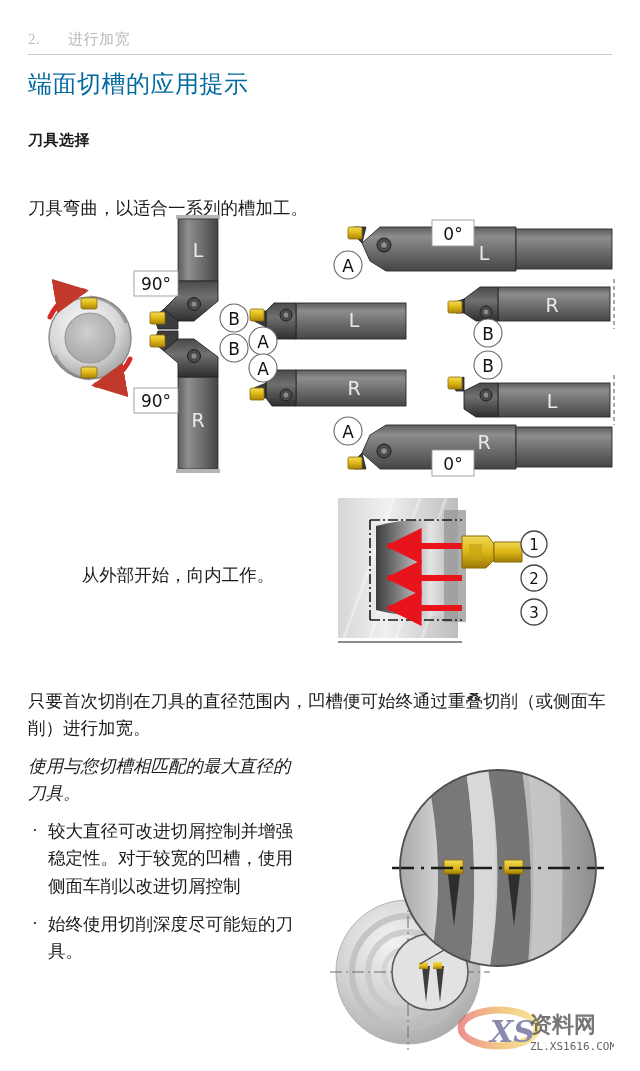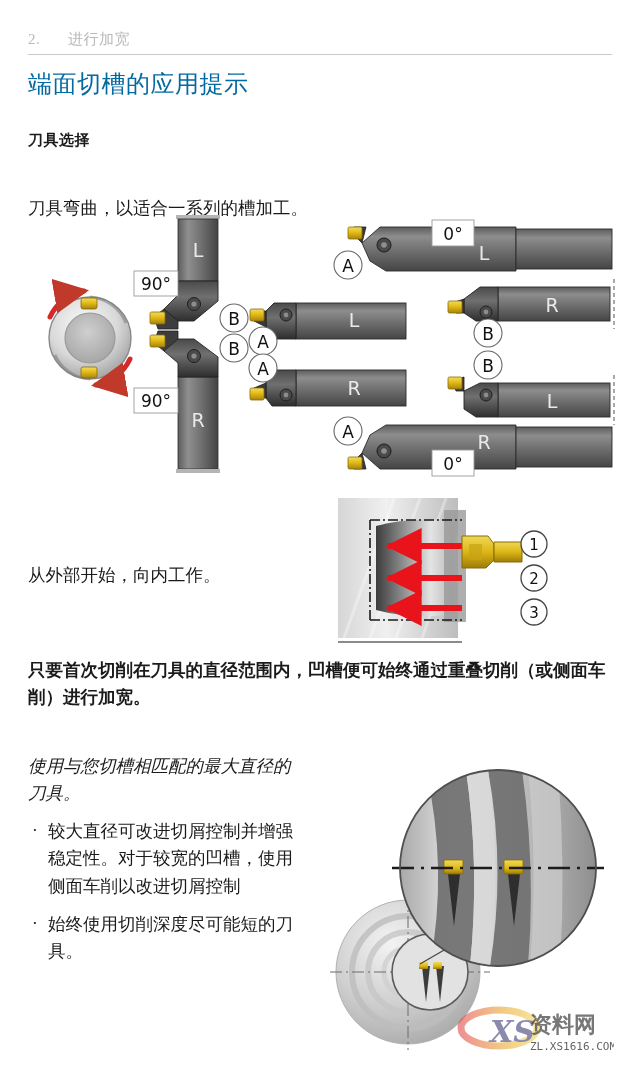--- a/index.html
+++ b/index.html
@@ -27,22 +27,22 @@
         font-family: "DejaVu Sans", "Liberation Sans", sans-serif;
         font-weight: 400; font-size: 24px; color: #0369a1; letter-spacing: .5px; }
   .h2 { position: absolute; left: 28px; top: 131px;
         font-family: "DejaVu Sans", "Liberation Sans", sans-serif;
         font-weight: 700; font-size: 15px; color: #1b1b1b; letter-spacing: .5px; }
 
   .body-txt { font-family: "Liberation Serif", "DejaVu Serif", serif;
               font-size: 17.5px; color: #1a1a1a; line-height: 1.55; }
 
   .p-intro { position: absolute; left: 28px; top: 179px; width: 560px; margin-top: 16px; }
-  .p-outside { position: absolute; left: 28px; top: 562px; width: 300px; }
-  .p-wide { position: absolute; left: 28px; top: 657px; width: 580px; font-weight: bold; }
+  .p-outside { position: absolute; left: 28px; top: 562px; width: 300px; text-align: center; }
+  .p-wide { position: absolute; left: 28px; top: 688px; width: 580px; }
 
   .col-left { position: absolute; left: 28px; top: 753px; width: 278px; }
   .col-left p { margin-bottom: 11px; font-style: italic; }
   .bullets { list-style: none; }
   .bullets li { position: relative; padding-left: 20px; margin-bottom: 11px; }
   .bullets li .dot { position: absolute; left: 4px; top: -1px; }
 
   
   .fig { position: absolute; }
   svg { display: block; }

